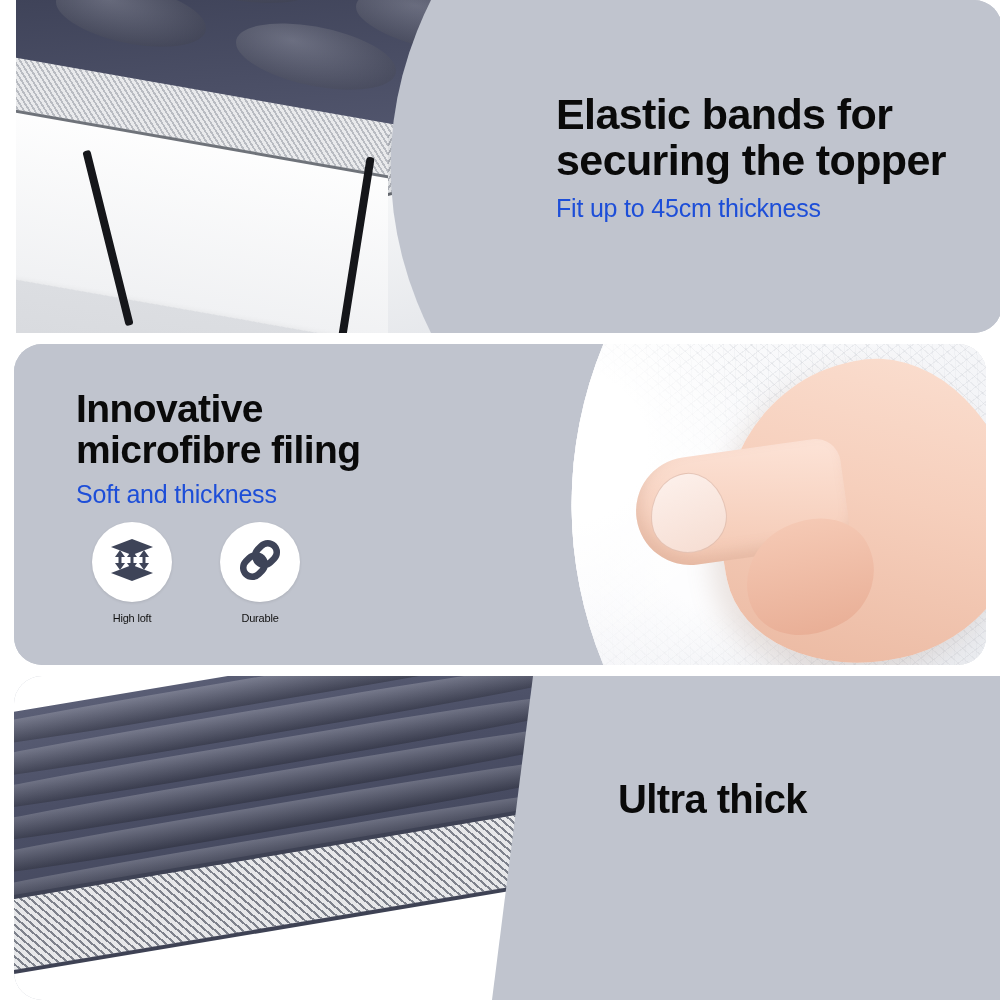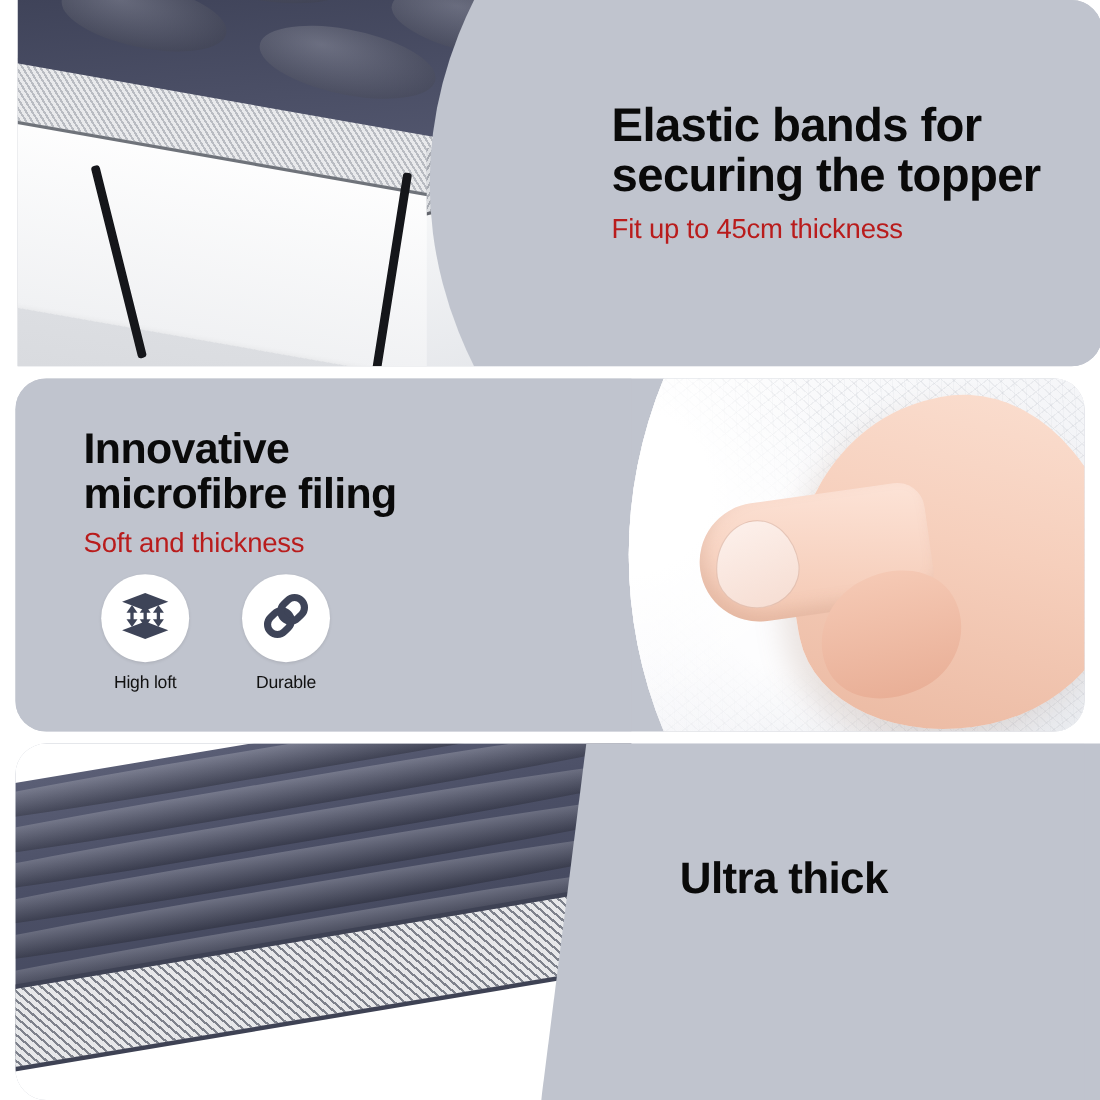--- a/index.html
+++ b/index.html
@@ -97,35 +97,35 @@
       transform:rotate(-9.5deg);
       background:
         repeating-linear-gradient(50deg,#7e828c 0 2px,#e7e8ea 2px 6px),
         repeating-linear-gradient(-50deg,#868a93 0 2px,#e2e3e6 2px 6px),
         linear-gradient(180deg,#c9ccd1,#a9adb4);
       border-top:4px solid #3e4254;border-bottom:4px solid #3e4254;}
 
   
   .h1{font-size:43px;line-height:1.06;font-weight:bold;color:#0a0a0a;
       letter-spacing:-.6px;margin:0;}
-  .sub{font-size:25px;line-height:1.25;color:#b91c1c;margin:10px 0 0 0;
+  .sub{font-size:25px;line-height:1.25;color:#1d4ed8;margin:10px 0 0 0;
       letter-spacing:-.2px;}
   #r2text .r2txtinner{position:absolute;left:62px;top:44px;width:440px;}
   #r2text .h1{font-size:39px;}
   #r2text .sub{font-size:25px;margin-top:8px;}
   #row3 .h1{font-size:40px;}
   #row3 .sub{font-size:25px;margin-top:8px;}
 
   
   .badges{position:absolute;left:70px;top:178px;display:flex;gap:32px;}
   .badge{width:96px;text-align:center;}
   .circle{width:80px;height:80px;margin:0 auto;border-radius:50%;
       background:#ffffff;display:flex;align-items:center;justify-content:center;
       box-shadow:0 1px 3px rgba(0,0,0,.10);}
-  .blabel{margin-top:10px;font-size:16px;color:#111;letter-spacing:-.2px;}
+  .blabel{margin-top:10px;font-size:11px;color:#111;letter-spacing:-.2px;}
 </style>
 </head>
 <body>
 
 <div id="stage">
 
   <div class="row" id="row1">
 
     <div class="media" id="r1media">
       <div class="bedwrap">

